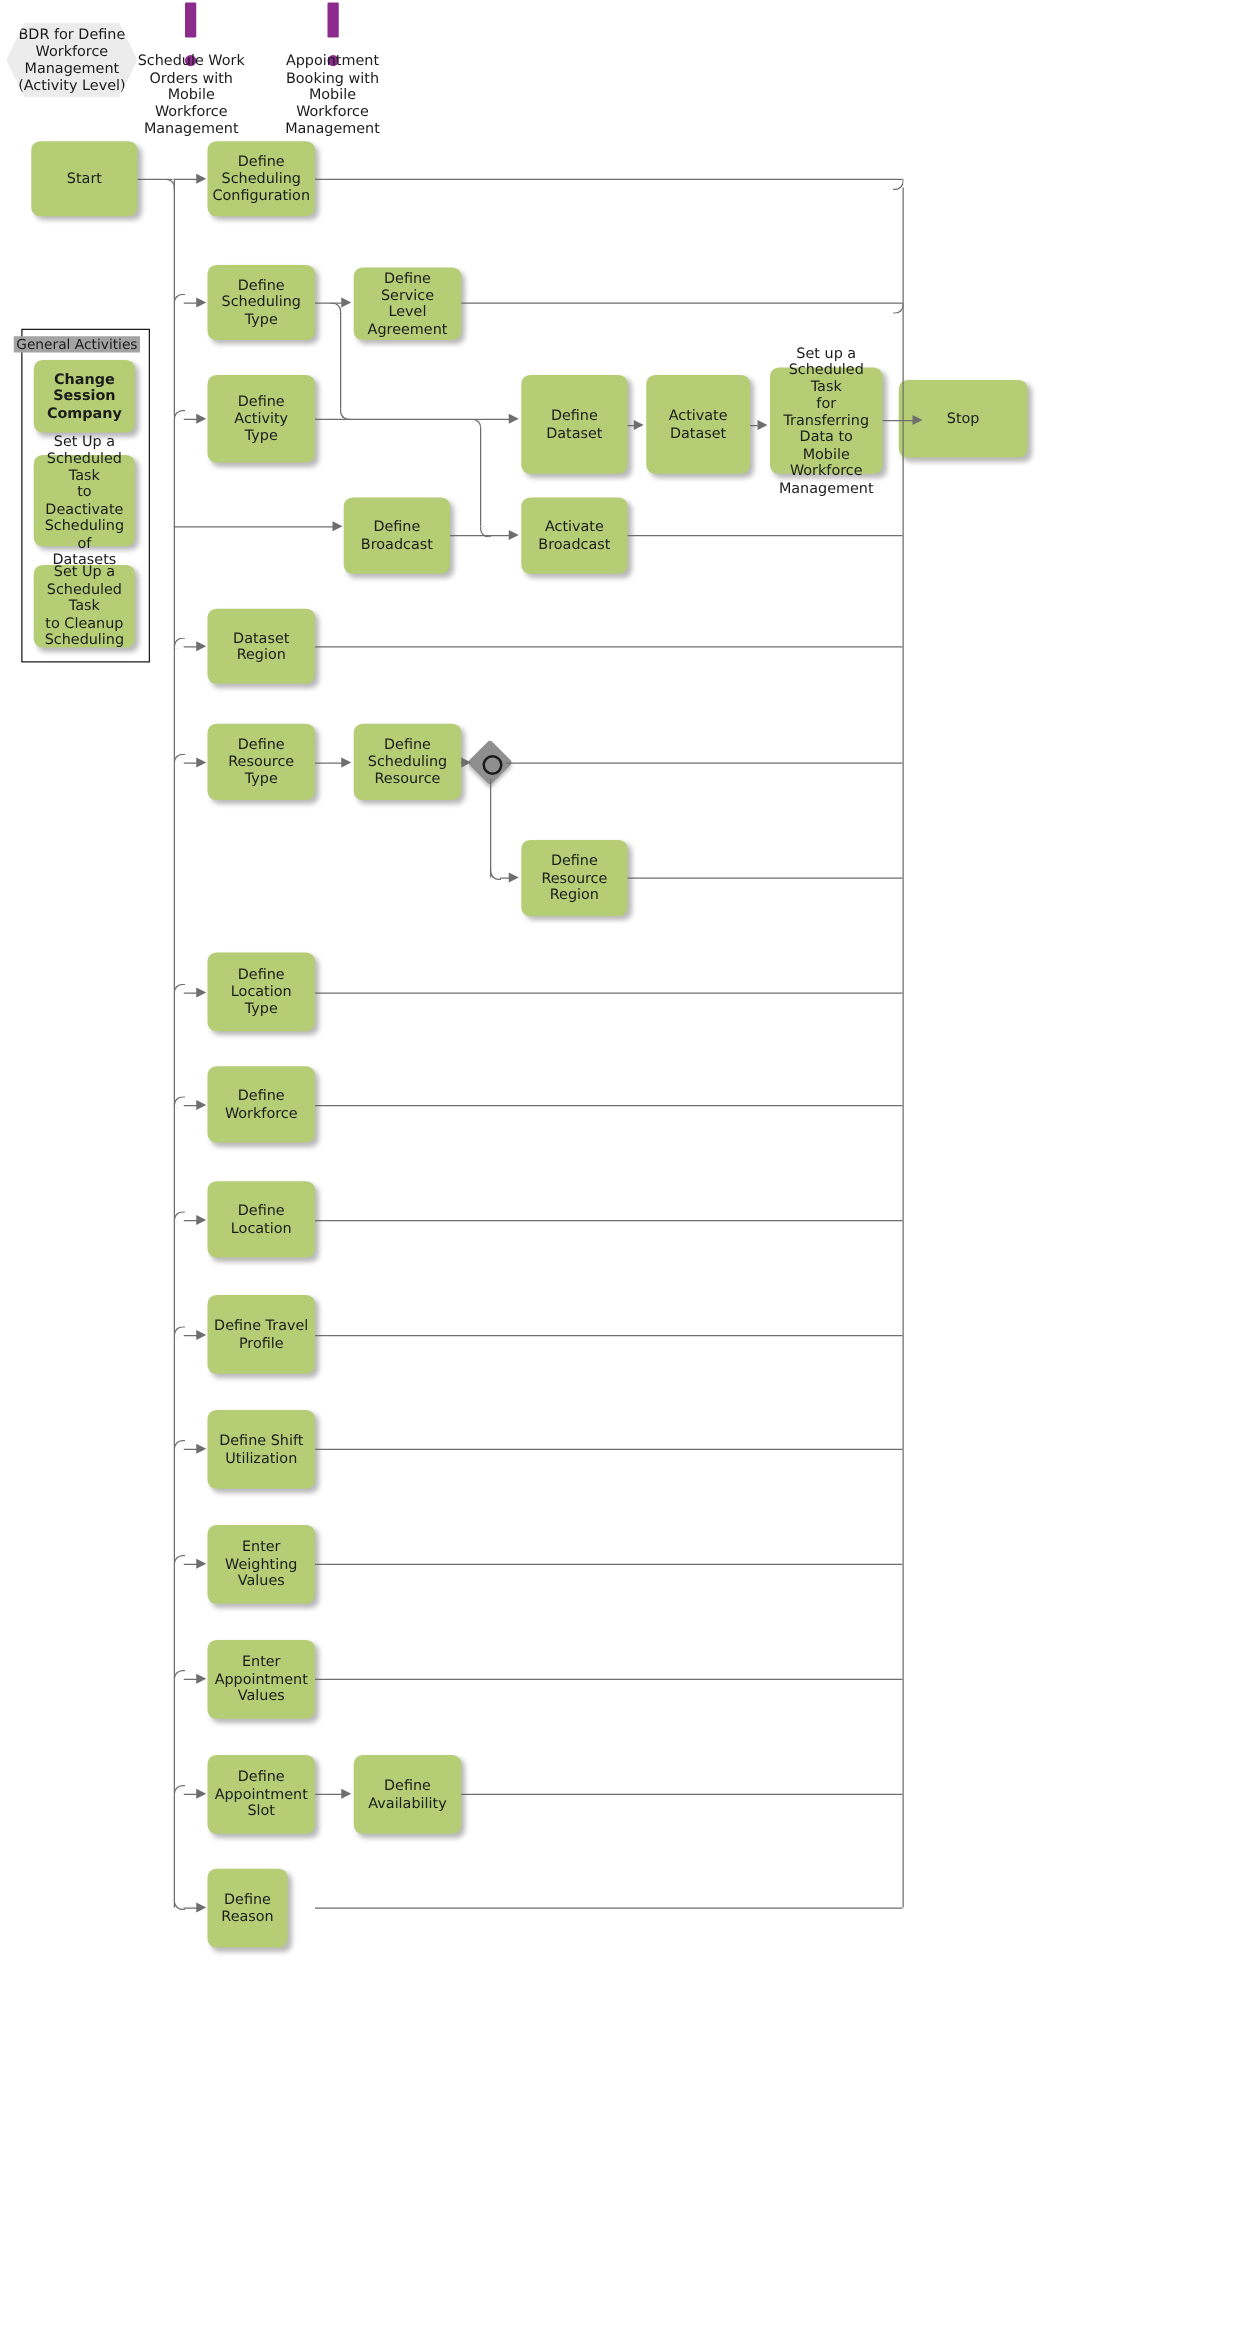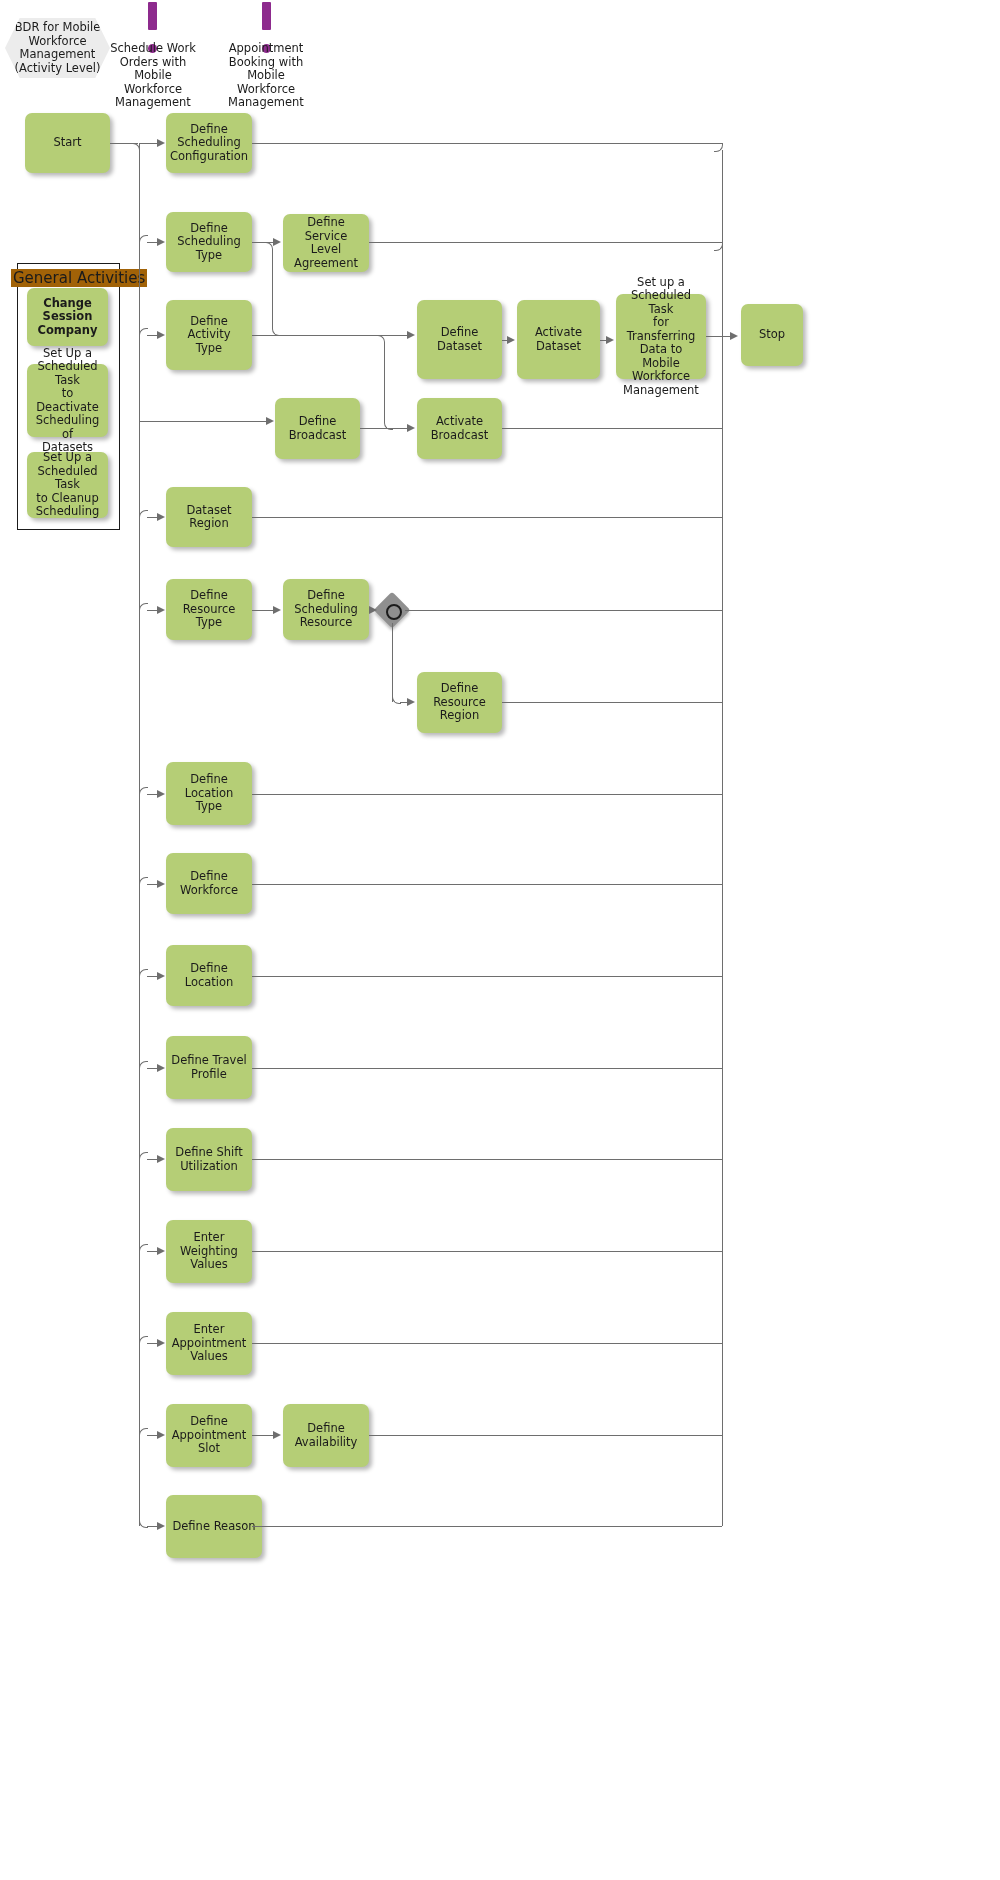--- a/index.html
+++ b/index.html
@@ -62,23 +62,23 @@
   }
 
   
   .group{
     position:absolute;
     border:1.4px solid #1b1b1b;
     background:transparent;
   }
   .grouplabel{
     position:absolute;
-    font-size:15px;
+    font-size:11px;
     color:#1b1b1b;
-    background:#a16207;
+    background:#a3a3a3;
     padding:0 2px;
     white-space:nowrap;
   }
 
   
   .h{position:absolute;height:0;border-top:1.1px solid #6e6e6e;}
   .v{position:absolute;width:0;border-left:1.1px solid #6e6e6e;}
   .arrow{
     position:absolute;
     width:0;height:0;
@@ -131,21 +131,21 @@
     background:#8f8f8f;
   }
 </style>
 </head>
 <body>
 
 <div id="canvas">
 
   <div class="hexwrap" style="left:5px;top:18px;width:105px;height:60px;">
     <div class="hexshadow"></div>
-    <div class="hex">BDR for Mobile
+    <div class="hex">BDR for Define
 Workforce
 Management
 (Activity Level)</div>
   </div>
 
   <div class="refbar" style="left:148px;top:2px;"></div>
   <div class="refdot" style="left:148px;top:44px;"></div>
   <div class="reflabel" style="left:108px;top:42px;width:90px;">Schedule Work
 Orders with
 Mobile
@@ -199,21 +199,21 @@
   <div class="act" style="left:517px;top:300px;width:83px;height:79px;">Activate
 Dataset</div>
 
   <div class="act" style="left:616px;top:294px;width:90px;height:85px;">Set up a
 Scheduled Task
 for Transferring
 Data to Mobile
 Workforce
 Management</div>
 
-  <div class="act" style="left:741px;top:304px;width:62px;height:62px;">Stop</div>
+  <div class="act" style="left:719px;top:304px;width:103px;height:62px;">Stop</div>
 
   <div class="act" style="left:275px;top:398px;width:85px;height:61px;">Define
 Broadcast</div>
 
   <div class="act" style="left:417px;top:398px;width:85px;height:61px;">Activate
 Broadcast</div>
 
   <div class="act" style="left:166px;top:487px;width:86px;height:60px;">Dataset Region</div>
 
   <div class="act" style="left:166px;top:579px;width:86px;height:61px;">Define
@@ -248,21 +248,21 @@
 Appointment
 Values</div>
 
   <div class="act" style="left:166px;top:1404px;width:86px;height:63px;">Define
 Appointment
 Slot</div>
 
   <div class="act" style="left:283px;top:1404px;width:86px;height:63px;">Define
 Availability</div>
 
-  <div class="act" style="left:166px;top:1495px;width:96px;height:63px;">Define Reason</div>
+  <div class="act" style="left:166px;top:1495px;width:64px;height:63px;">Define Reason</div>
 
   <div class="gateway" style="left:379px;top:597px;">
     <div class="dia"></div>
     <div class="ring"></div>
   </div>
 
   <div class="h" style="left:110px;top:143px;width:28px;"></div>
   <div class="cornerTR" style="left:131px;top:143px;"></div>
 
   <div class="v" style="left:139px;top:143px;height:1383px;"></div>

